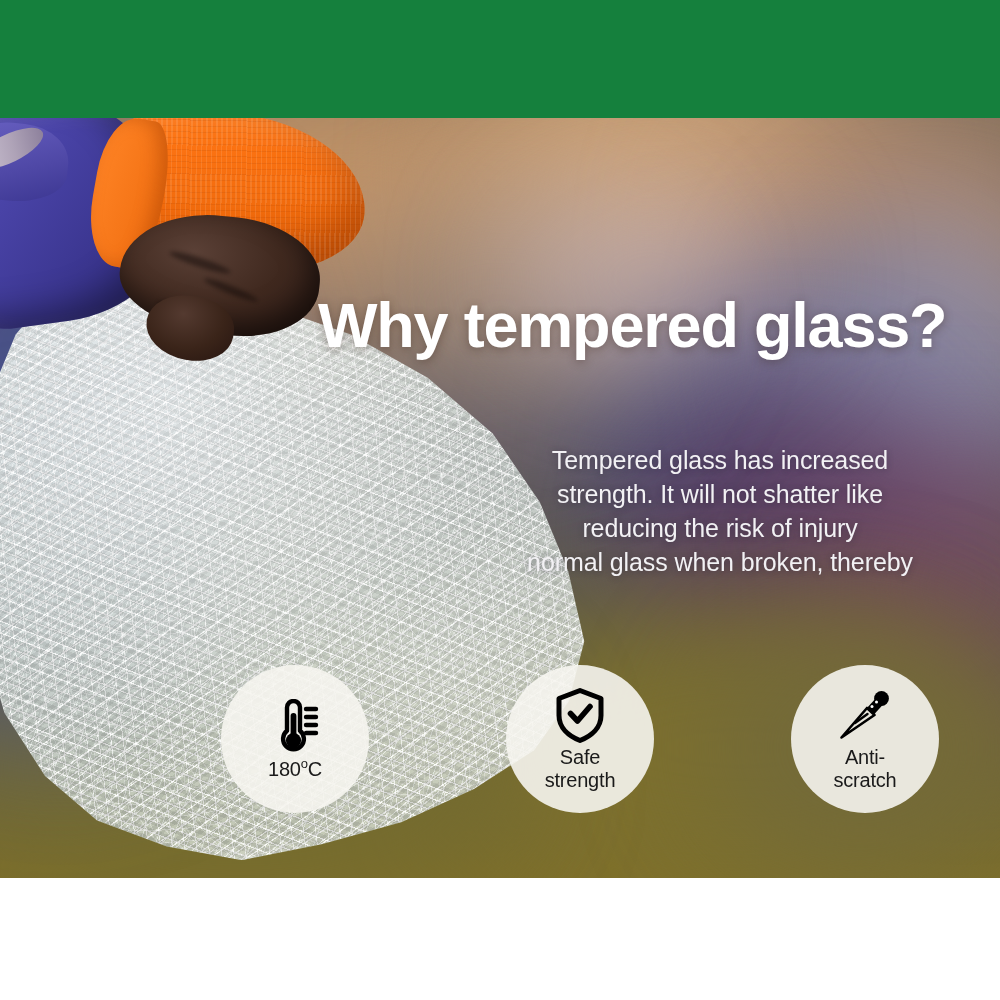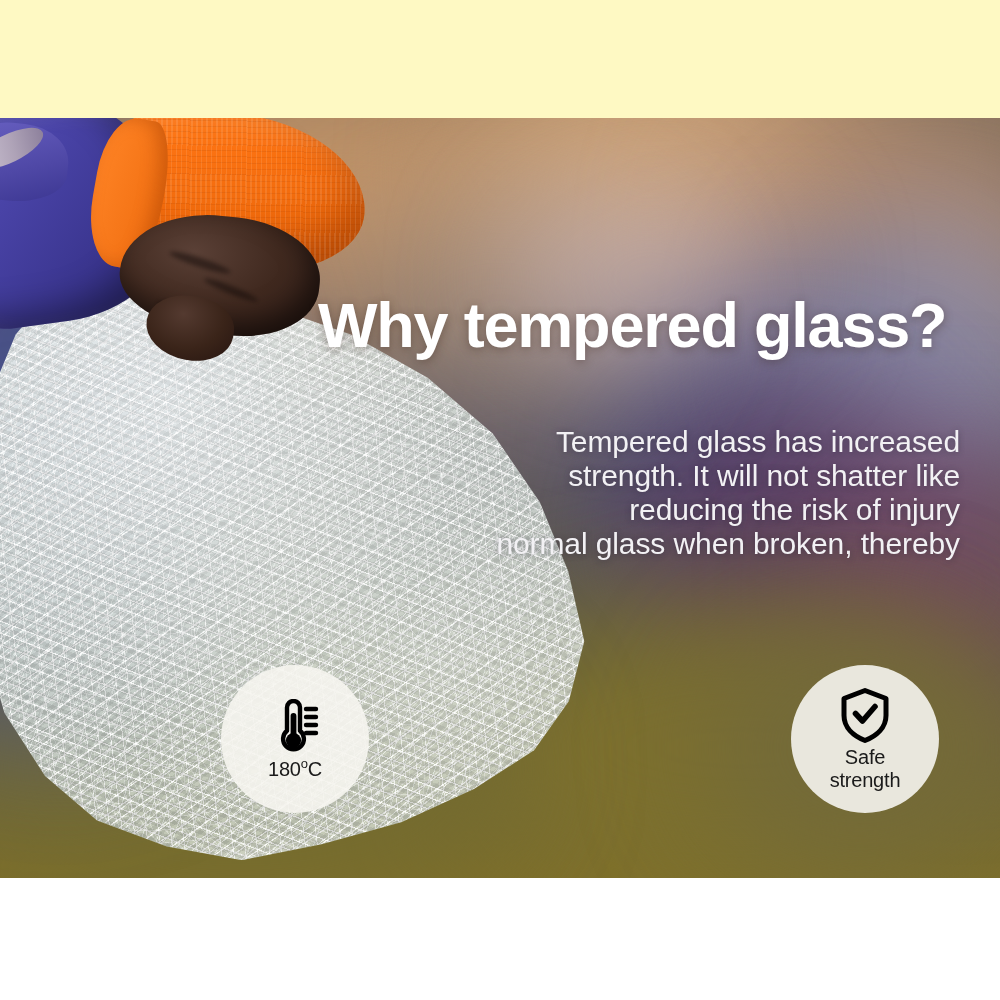--- a/index.html
+++ b/index.html
@@ -3,21 +3,21 @@
 <meta charset="utf-8">
 <title>Why tempered glass</title>
 <style>
   * { margin:0; padding:0; box-sizing:border-box; }
   html,body { width:1000px; height:1000px; background:#ffffff; overflow:hidden; }
   body { font-family:"Liberation Sans", sans-serif; }
 
   .canvas {
     position:relative;
     width:1000px; height:784px;
-    background:#fef9c3;
+    background:#15803d;
   }
 
   
   .photo-band {
     position:absolute;
     left:0; top:118px;
     width:1000px; height:760px;
     overflow:hidden;
     background:#6b6358;
   }
@@ -222,26 +222,26 @@
     left:400px; top:261px;
     width:560px;
     font-size:30px;
     color:#ffffff;
     text-align:right;
     letter-spacing:-.2px;
     text-shadow:0 1px 7px rgba(60,50,60,.40);
   }
   .body-copy {
     position:absolute;
-    left:480px; top:307px;
+    left:480px; top:325px;
     width:480px;
-    font-size:30px;
+    font-size:25px;
     line-height:34px;
     color:#f2f1f4;
-    text-align:right;
+    text-align:center;
     letter-spacing:-.1px;
     text-shadow:0 1px 6px rgba(40,36,56,.45);
   }
   .body-copy .ln { display:block; }
 
   
   .badges {
     position:absolute;
     left:221px; top:526px;
     width:718px; height:190px;
@@ -365,18 +365,41 @@
             <path d="M16.5 26.5 L23.5 34 L36 19.5" fill="none" stroke="#000" stroke-width="5.6" stroke-linecap="round" stroke-linejoin="round"></path>
           </svg>
         </div>
         <div class="badge-label">
           <span>Safe</span><br>
           <span>strength</span>
         </div>
       </div>
 
 
+      <div class="badge">
+        <div class="badge-icon">
+          <svg width="56" height="56" viewBox="0 0 56 56">
+            <g transform="rotate(0 28 28)">
+
+              <path d="M4.5 50.5 L30 21 L37.5 28 L4.5 50.5 Z" fill="none" stroke="#000" stroke-width="2.6" stroke-linejoin="round"></path>
+
+              <line x1="18" y1="36" x2="30.5" y2="27" stroke="#000" stroke-width="2.4" stroke-linecap="round"></line>
+
+              <path d="M29.5 21.5 L39.5 10.5 L46.5 17 L37 27.5 Z" fill="#000"></path>
+
+              <circle cx="44.5" cy="11.5" r="7.4" fill="#000"></circle>
+
+              <circle cx="35" cy="19.5" r="1.5" fill="#fff"></circle>
+              <circle cx="39.5" cy="15" r="1.5" fill="#fff"></circle>
+            </g>
+          </svg>
+        </div>
+        <div class="badge-label">
+          <span>Anti-</span><br>
+          <span>scratch</span>
+        </div>
+      </div>
 
     </div>
 
   </div>
 
 </div>
 
 </body></html>

